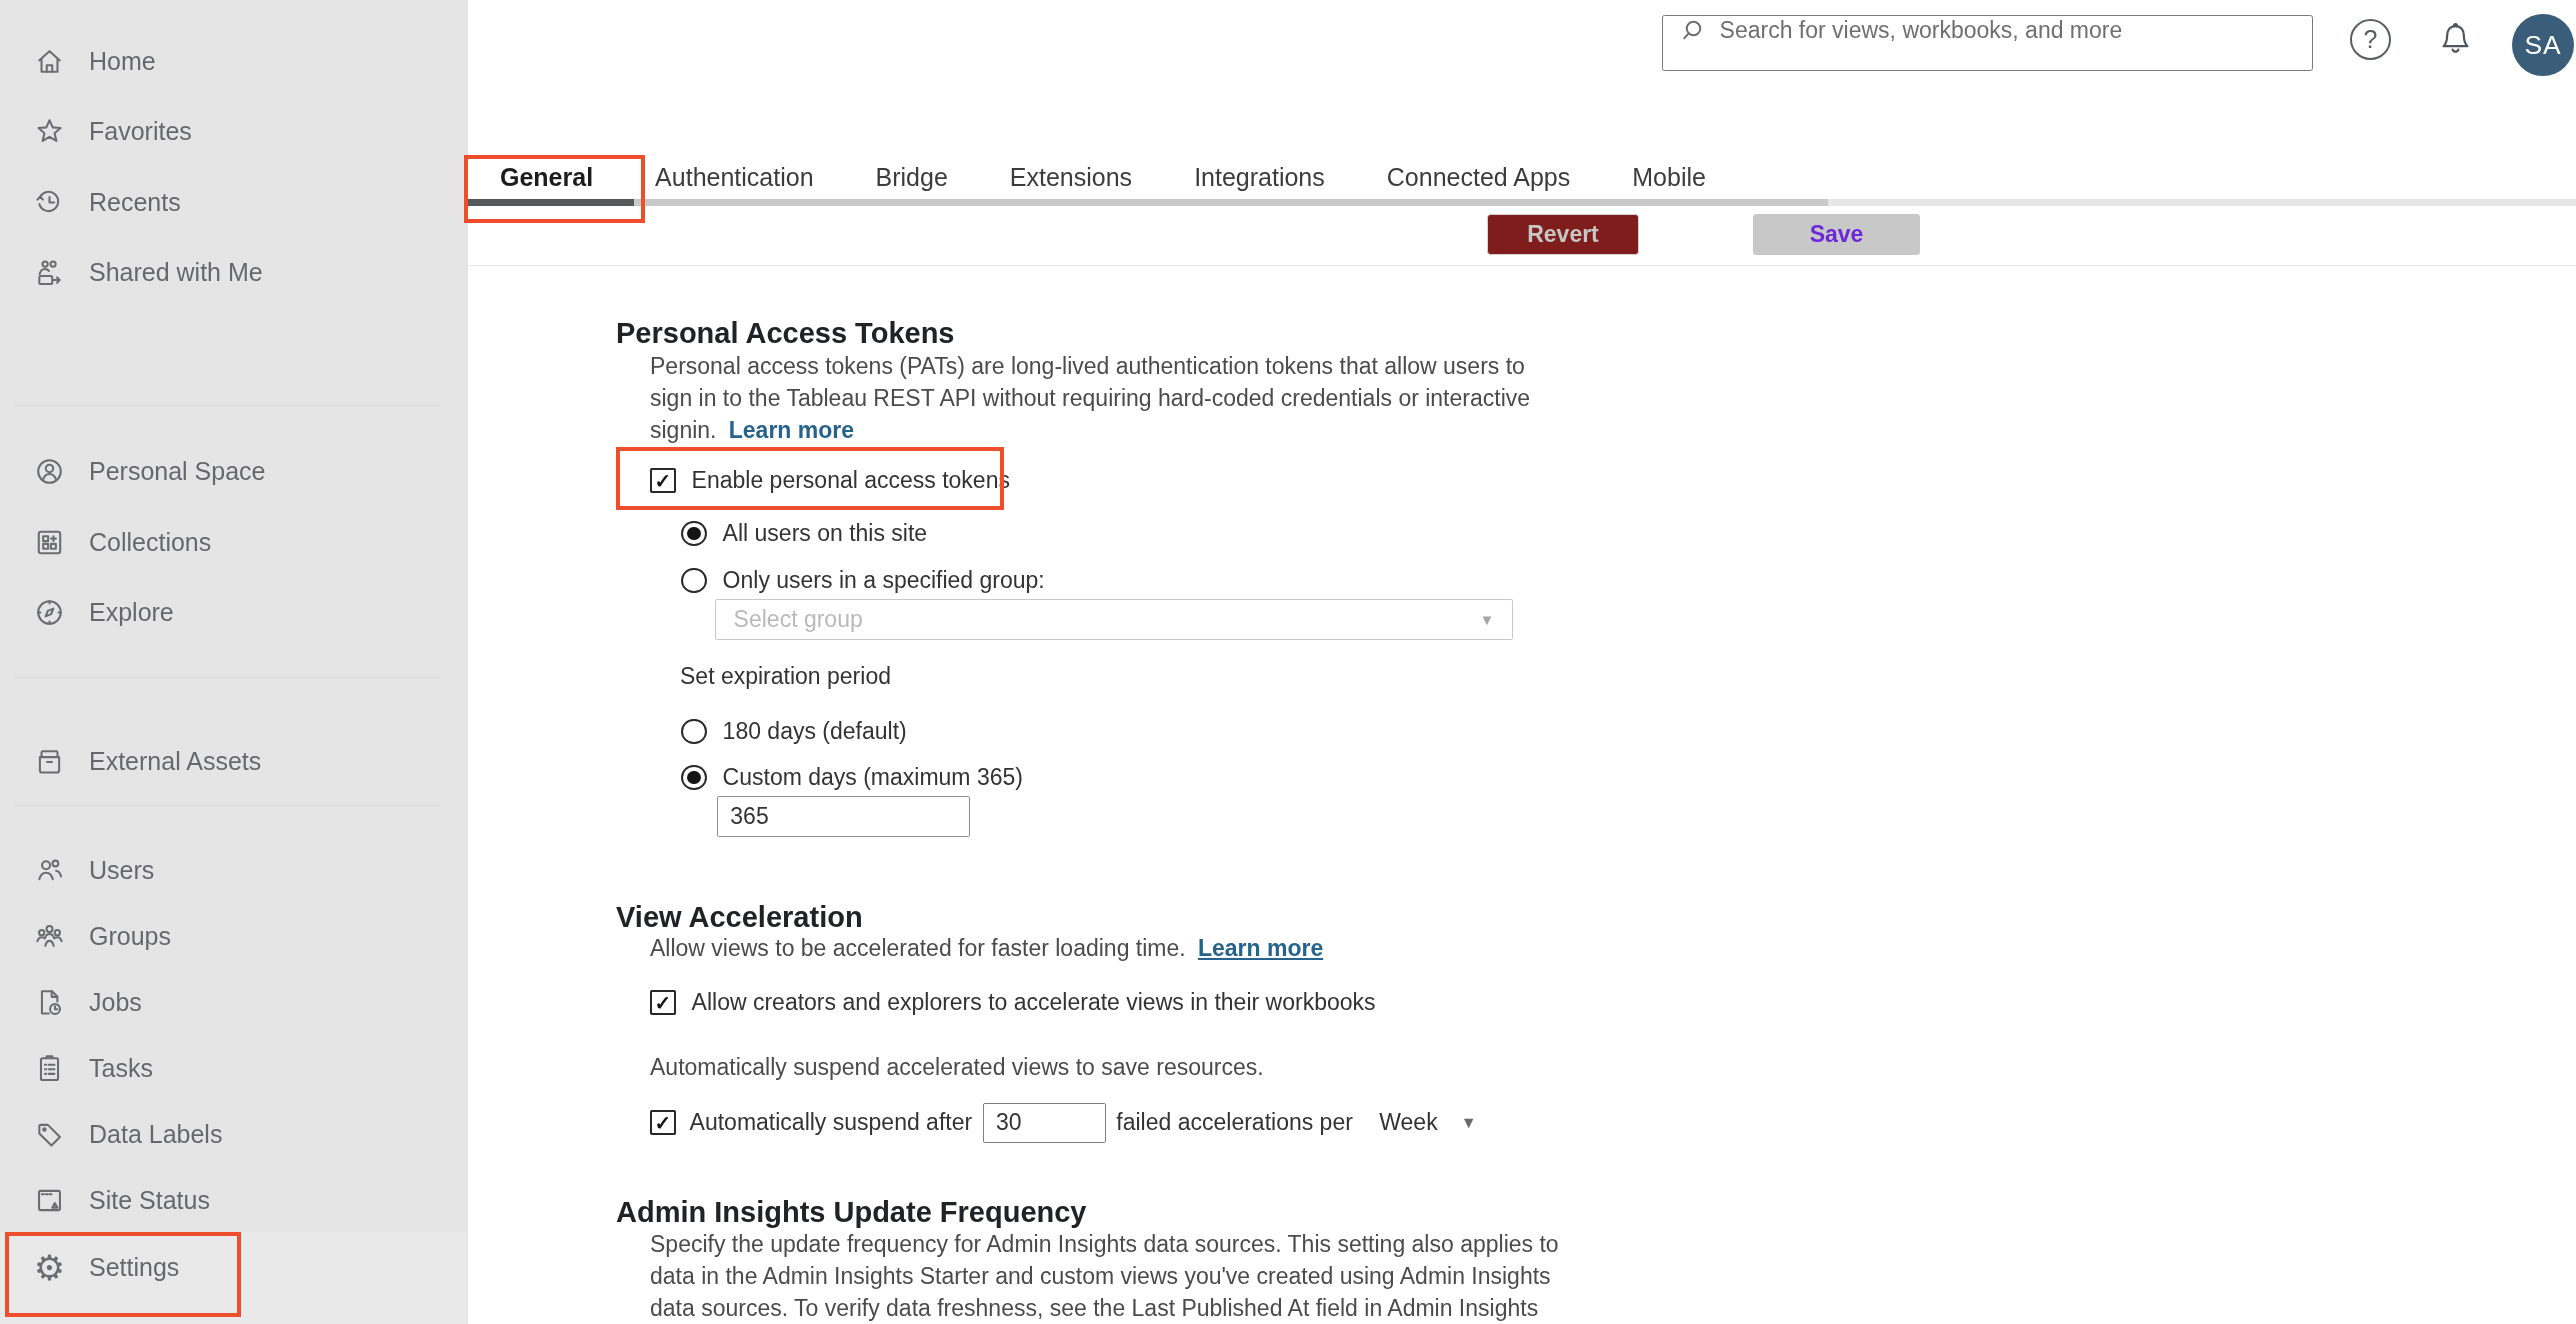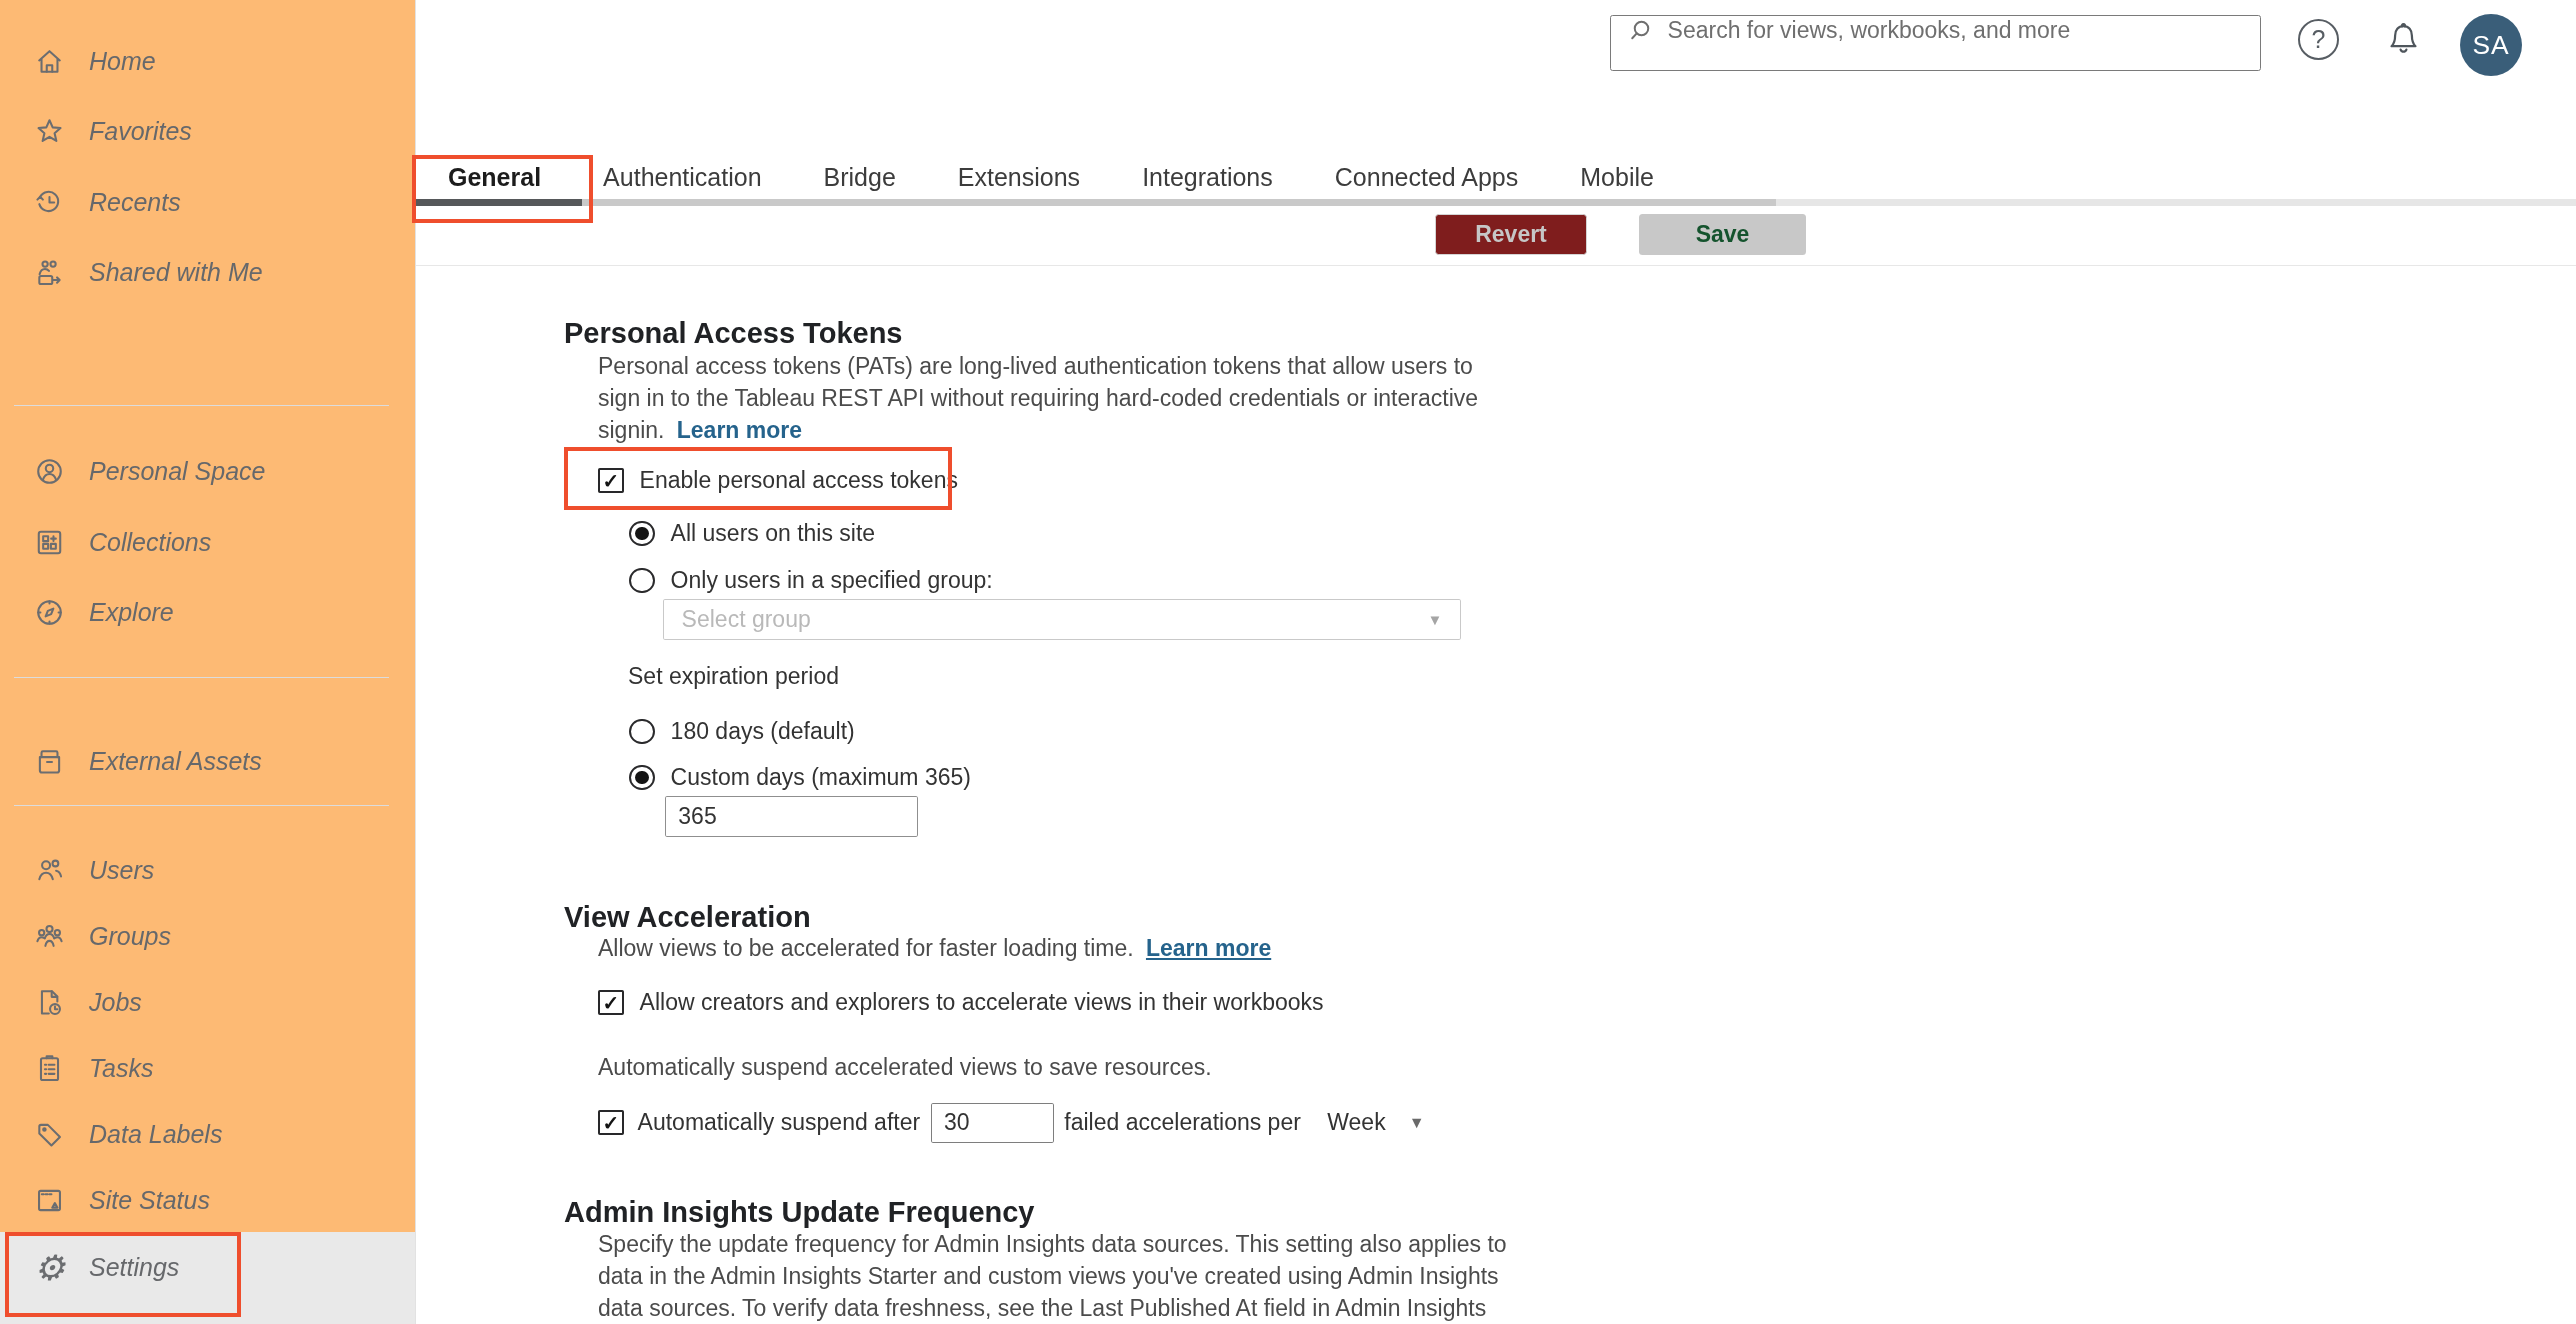--- a/index.html
+++ b/index.html
@@ -1,20 +1,20 @@
 <!DOCTYPE html>
 <html style="font-size:14px"><head>
 <meta charset="utf-8">
 <style>
   html,body{margin:0;padding:0;}
   .screen{position:relative;width:2576px;height:1325px;background:#fff;overflow:hidden;
           font-family:"Liberation Sans",sans-serif;color:#333;display:flex;}
   
-  .sidebar{position:relative;width:416px;height:1325px;background:#fdba74;
-           border-right:1.8px solid #e2e2e2;box-sizing:border-box;flex-shrink:0;font-style:italic;}
+  .sidebar{position:relative;width:468px;height:1325px;background:#e5e5e5;
+           border-right:1.8px solid #e2e2e2;box-sizing:border-box;flex-shrink:0;}
   .nav-item{position:absolute;left:0;width:100%;height:71px;display:flex;align-items:center;
             padding-left:33px;box-sizing:border-box;gap:23px;color:#66686b;font-size:25px;cursor:pointer;}
   .nav-item svg{width:33px;height:33px;flex-shrink:0;stroke:#6b6d70;fill:none;
                 stroke-width:1.5;stroke-linecap:round;stroke-linejoin:round;}
   .nav-item .glyph-icon{width:33px;font-size:35px;line-height:33px;text-align:center;color:#6b6d70;flex-shrink:0;}
   .nav-item.selected{background:#e9e9e9;height:93px;padding-bottom:22px;}
   .nav-div{position:absolute;left:14px;right:26.4px;border-top:1.8px solid #dcdcdc;}
   
   .annotation{position:absolute;border:4.4px solid #ef4e2d;box-sizing:border-box;pointer-events:none;z-index:50;}
   
@@ -38,21 +38,21 @@
   .tab.active{font-weight:700;color:#1c1c1c;}
   .tab-track{position:absolute;left:0;right:0;top:199px;height:7px;}
   .tab-track .seg{position:absolute;top:0;height:7px;}
   .seg-dark{left:0;width:166px;background:#56585a;}
   .seg-mid{left:166px;width:1194px;background:#c9c9c9;}
   .seg-light{left:1360px;right:0;background:#e6e6e6;}
   .btn{position:absolute;top:214px;height:41px;border-radius:3.5px;font-size:23px;font-weight:700;
        display:flex;align-items:center;justify-content:center;box-sizing:border-box;cursor:default;
        font-family:"Liberation Sans",sans-serif;}
   .btn-revert{left:1019px;width:152px;background:#7f1d1d;border:1.8px solid #d4d4d4;color:#c6c6c6;}
-  .btn-save{left:1223px;width:167px;background:#c8c8c8;border:none;color:#14532d;}
+  .btn-save{left:1285px;width:167px;background:#c8c8c8;border:none;color:#6d28d9;}
   .content-divider{position:absolute;left:0;right:0;top:265px;border-top:1.8px solid #e7e7e7;}
   
   .sec-title{position:absolute;left:148px;font-size:29px;font-weight:700;color:#202225;}
   .para{position:absolute;left:182px;font-size:23px;color:#4b4b4b;line-height:32px;}
   .para-line{display:flex;align-items:baseline;}
   .link{color:#25638c;font-weight:700;margin-left:12.3px;text-decoration:none;cursor:pointer;text-align:center;}
   .link.underline{text-decoration:underline;}
   .check-row,.radio-row{position:absolute;display:flex;align-items:center;gap:16px;font-size:23px;color:#333;}
   .cb{width:25.6px;height:25.6px;border:2.2px solid #28282a;border-radius:1.8px;background:#fff;box-sizing:border-box;
       display:flex;align-items:center;justify-content:center;font-size:20px;font-weight:700;color:#141414;cursor:pointer;flex-shrink:0;}

